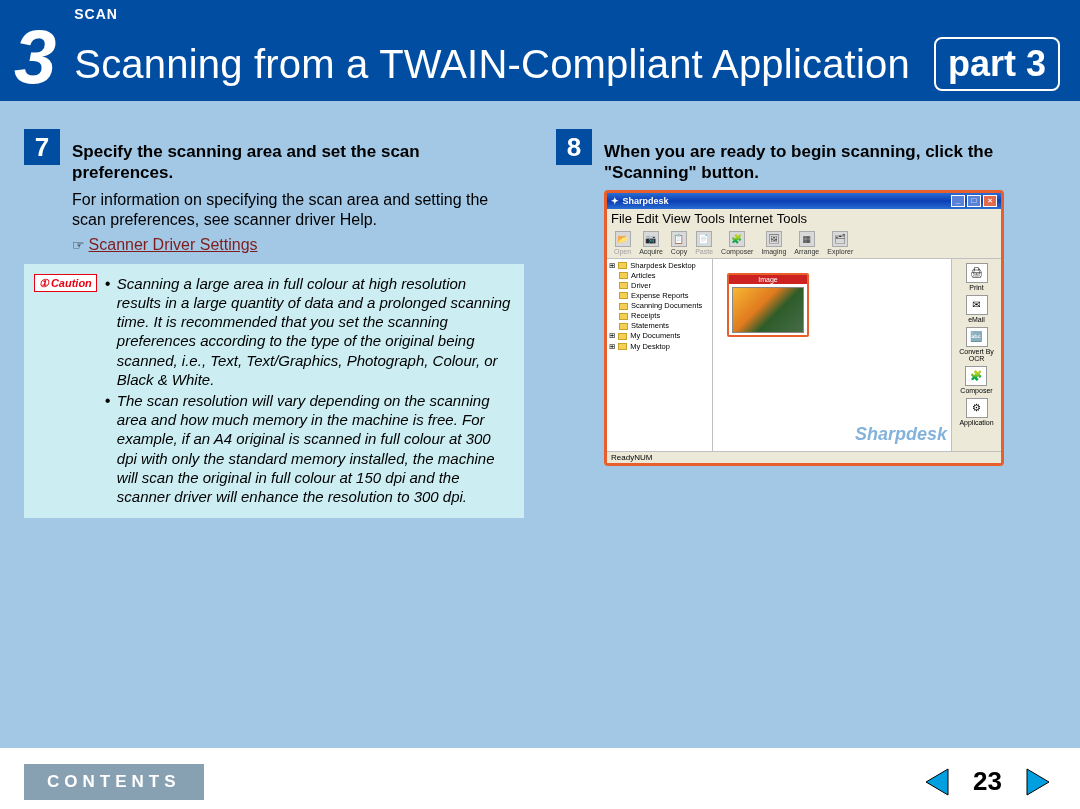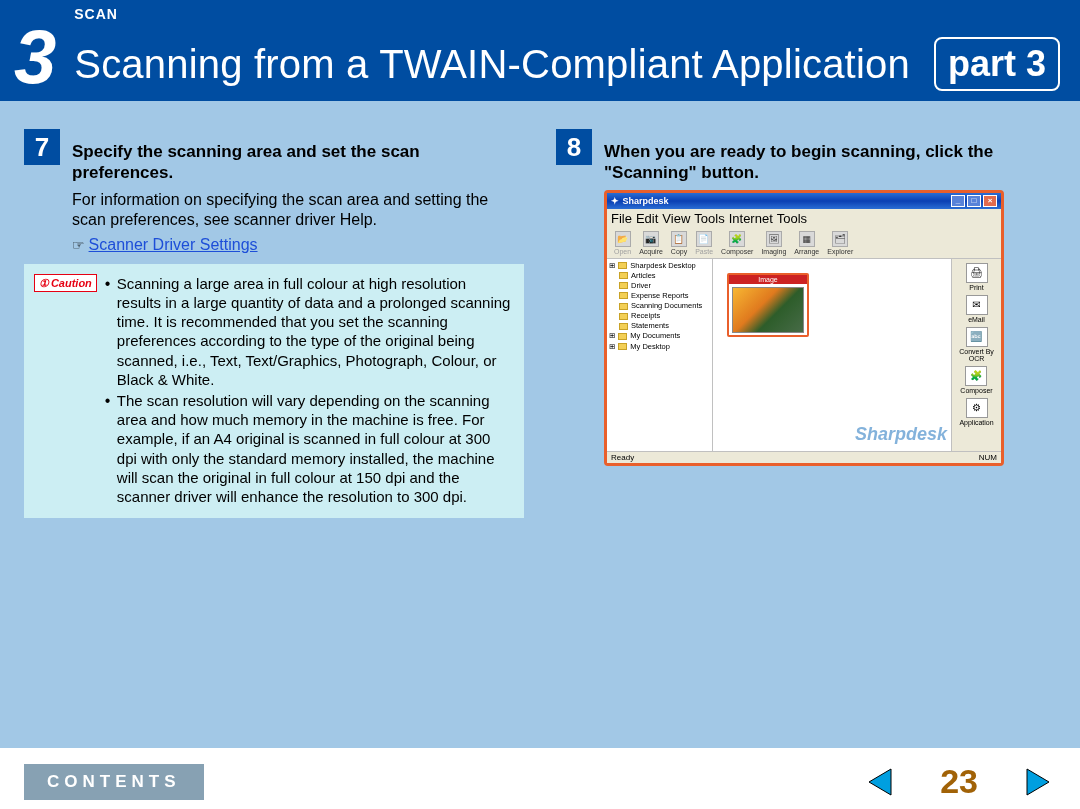--- a/index.html
+++ b/index.html
@@ -86,21 +86,21 @@
   }
   .step-body {
     margin-left: 48px;
     font-size: 16px;
     line-height: 1.3;
   }
   .step-body p {
     margin-bottom: 12px;
   }
   .driver-link {
-    color: #1d4ed8;
+    color: #7f1d1d;
     font-size: 16px;
     display: inline-block;
     margin: 4px 0 8px 0;
   }
   .hand-icon {
     display: inline-block;
     font-size: 14px;
     margin-right: 4px;
   }
   .caution-box {
@@ -120,20 +120,21 @@
     font-style: italic;
     padding: 1px 4px;
     background: #fff;
     flex: none;
     display: flex;
     align-items: center;
     gap: 2px;
   }
   .caution-text ul {
     list-style: none;
+    font-style: italic;
   }
   .caution-text li {
     position: relative;
     padding-left: 12px;
     margin-bottom: 2px;
   }
   .caution-text li::before {
     content: "•";
     position: absolute;
     left: 0;
@@ -285,55 +286,55 @@
     width: 22px; height: 20px; background: #fff; border:1px solid #999;
     margin: 0 auto 1px auto;
     display:flex; align-items:center; justify-content:center;
     font-size: 10px;
   }
   .sd-status {
     background: #ece9d8;
     font-size: 8px;
     padding: 1px 4px;
     display: flex;
-    justify-content: space-between;
+    justify-content: flex-start;
     border-top: 1px solid #c0c0c0;
   }
   
   .footer {
     position: absolute;
     left: 0; bottom: 0;
     width: 1080px;
     height: 55px;
     display: flex;
     align-items: center;
     padding: 0 24px;
-    gap: 32px;
+    gap: 8px;
   }
   .foot-btn {
     background: #87a1b3;
     color: #fff;
     border: 1px solid #87a1b3;
     padding: 7px 22px;
     font-weight: bold;
     letter-spacing: 5px;
     font-size: 17px;
   }
   .foot-spacer { flex: 1; }
   .nav-arrow {
     width: 36px; height: 36px;
     display: flex;
     align-items: center;
     justify-content: center;
   }
   .nav-arrow svg { width: 34px; height: 34px; }
   .page-num {
-    font-size: 34px;
-    font-weight: bold;
-    color: #a16207;
+    font-size: 26px;
+    font-weight: bold;
+    color: #000000;
     padding: 0 10px;
   }
 </style>
 </head>
 <body>
 
 <div class="top-banner">
   <div class="chapter-num">3</div>
   <div class="banner-titles">
     <div class="section-name">SCAN</div>

